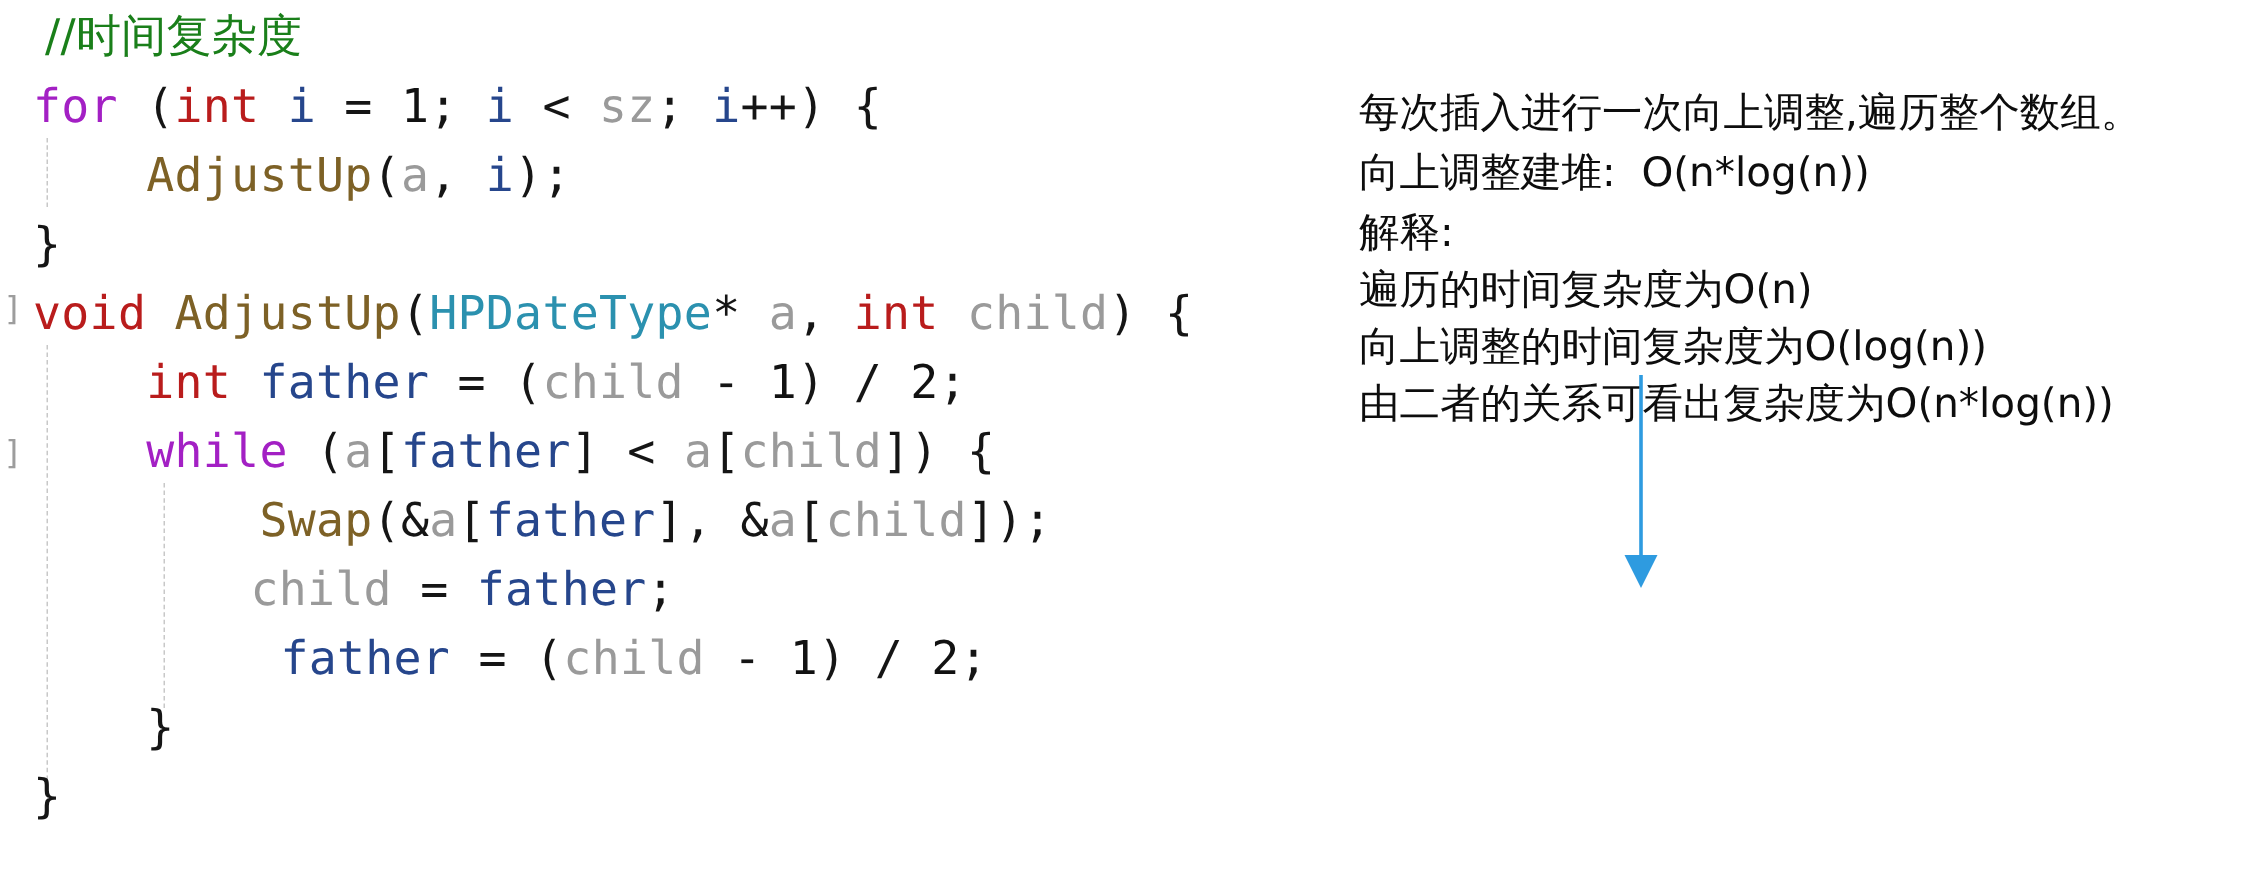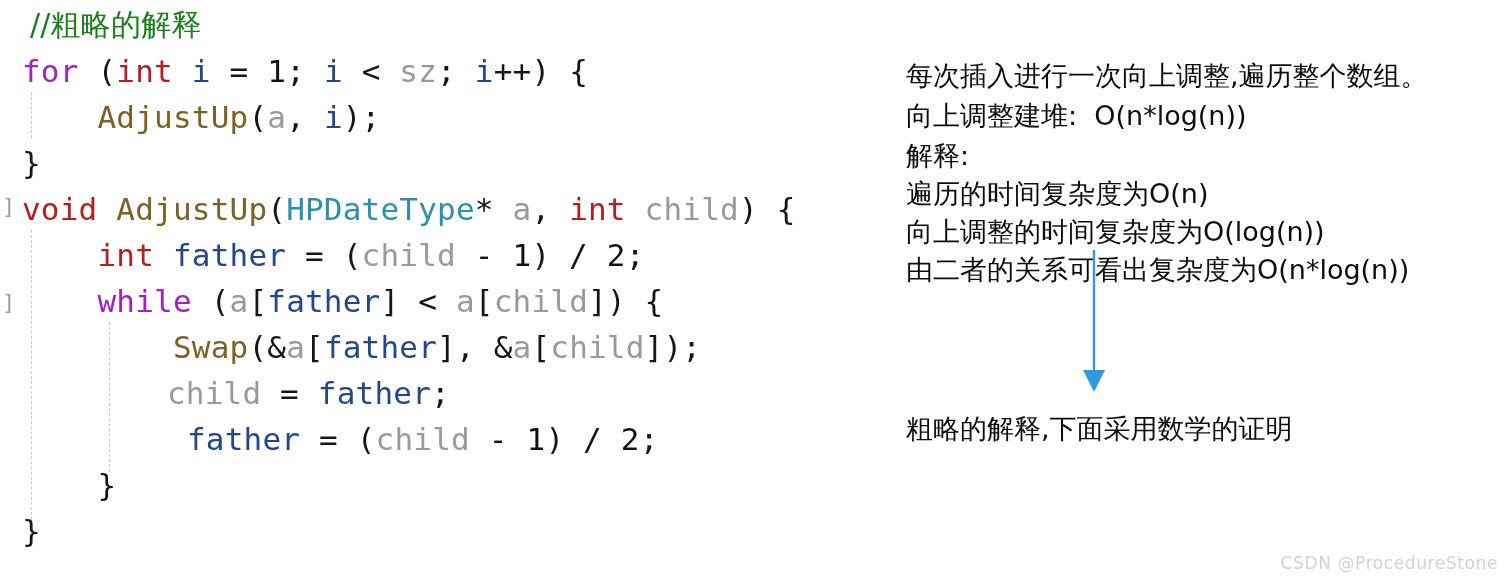--- a/index.html
+++ b/index.html
@@ -126,21 +126,21 @@
     <div id="indent-guides-layer">
         <div class="indent-guide" style="left: 31px; top: 92px; height: 46px;"></div>
         <div class="indent-guide" style="left: 31px; top: 230px; height: 300px;"></div>
         <div class="indent-guide" style="left: 109px; top: 322px; height: 150px;"></div>
       </div>
     <div id="fold-markers-layer">
         <div class="fold-marker" style="left: 2px; top: 196px;">]</div>
         <div class="fold-marker" style="left: 2px; top: 292px;">]</div>
       </div>
     <div id="code-lines-layer">
-        <div class="code-line cjk" style="top: 2px; padding-left: 30px;"><span class="tk-comment">//粗略的解释</span></div>
+        <div class="code-line cjk" style="top: 2px; padding-left: 30px;"><span class="tk-comment">//时间复杂度</span></div>
         <div class="code-line" style="top: 48px; padding-left: 22px;"><span class="tk-keyword">for</span><span class="tk-punc"> </span><span class="tk-punc">(</span><span class="tk-type">int</span><span class="tk-punc"> </span><span class="tk-local">i</span><span class="tk-punc"> = </span><span class="tk-num">1</span><span class="tk-punc">; </span><span class="tk-local">i</span><span class="tk-punc"> &lt; </span><span class="tk-param">sz</span><span class="tk-punc">; </span><span class="tk-local">i</span><span class="tk-punc">++) {</span></div>
         <div class="code-line" style="top: 94px; padding-left: 22px;"><span class="tk-punc">    </span><span class="tk-func">AdjustUp</span><span class="tk-punc">(</span><span class="tk-param">a</span><span class="tk-punc">, </span><span class="tk-local">i</span><span class="tk-punc">);</span></div>
         <div class="code-line" style="top: 140px; padding-left: 22px;"><span class="tk-punc">}</span></div>
         <div class="code-line" style="top: 186px; padding-left: 22px;"><span class="tk-type">void</span><span class="tk-punc"> </span><span class="tk-func">AdjustUp</span><span class="tk-punc">(</span><span class="tk-usertype">HPDateType</span><span class="tk-punc">* </span><span class="tk-param">a</span><span class="tk-punc">, </span><span class="tk-type">int</span><span class="tk-punc"> </span><span class="tk-param">child</span><span class="tk-punc">) {</span></div>
         <div class="code-line" style="top: 232px; padding-left: 22px;"><span class="tk-punc">    </span><span class="tk-type">int</span><span class="tk-punc"> </span><span class="tk-local">father</span><span class="tk-punc"> = (</span><span class="tk-param">child</span><span class="tk-punc"> - </span><span class="tk-num">1</span><span class="tk-punc">) / </span><span class="tk-num">2</span><span class="tk-punc">;</span></div>
         <div class="code-line" style="top: 278px; padding-left: 22px;"><span class="tk-punc">    </span><span class="tk-keyword">while</span><span class="tk-punc"> (</span><span class="tk-param">a</span><span class="tk-punc">[</span><span class="tk-local">father</span><span class="tk-punc">] &lt; </span><span class="tk-param">a</span><span class="tk-punc">[</span><span class="tk-param">child</span><span class="tk-punc">]) {</span></div>
         <div class="code-line" style="top: 324px; padding-left: 22px;"><span class="tk-punc">        </span><span class="tk-func">Swap</span><span class="tk-punc">(&amp;</span><span class="tk-param">a</span><span class="tk-punc">[</span><span class="tk-local">father</span><span class="tk-punc">], &amp;</span><span class="tk-param">a</span><span class="tk-punc">[</span><span class="tk-param">child</span><span class="tk-punc">]);</span></div>
         <div class="code-line" style="top: 370px; padding-left: 16px;"><span class="tk-punc">        </span><span class="tk-param">child</span><span class="tk-punc"> = </span><span class="tk-local">father</span><span class="tk-punc">;</span></div>
         <div class="code-line" style="top: 416px; padding-left: 36px;"><span class="tk-punc">        </span><span class="tk-local">father</span><span class="tk-punc"> = (</span><span class="tk-param">child</span><span class="tk-punc"> - </span><span class="tk-num">1</span><span class="tk-punc">) / </span><span class="tk-num">2</span><span class="tk-punc">;</span></div>
         <div class="code-line" style="top: 462px; padding-left: 22px;"><span class="tk-punc">    }</span></div>
@@ -156,18 +156,16 @@
         <div class="annot-line" style="top: 178px;">遍历的时间复杂度为O(n)</div>
         <div class="annot-line" style="top: 216px;">向上调整的时间复杂度为O(log(n))</div>
         <div class="annot-line" style="top: 254px;">由二者的关系可看出复杂度为O(n*log(n))</div>
       </div>
 
     <svg id="down-arrow" viewBox="0 0 40 145">
       <line id="arrow-shaft" x1="20" y1="0" x2="20" y2="122" stroke="#2e9be0" stroke-width="2.4"></line>
       <polygon id="arrow-head" points="9,120 31,120 20,142" fill="#2e9be0"></polygon>
     </svg>
 
-    <div id="annot-footnote">粗略的解释,下面采用数学的证明</div>
   </div>
 
-  <div id="watermark" style="color: rgb(211, 211, 211);">CSDN @ProcedureStone</div>
 
 </div>
 
 </body></html>

